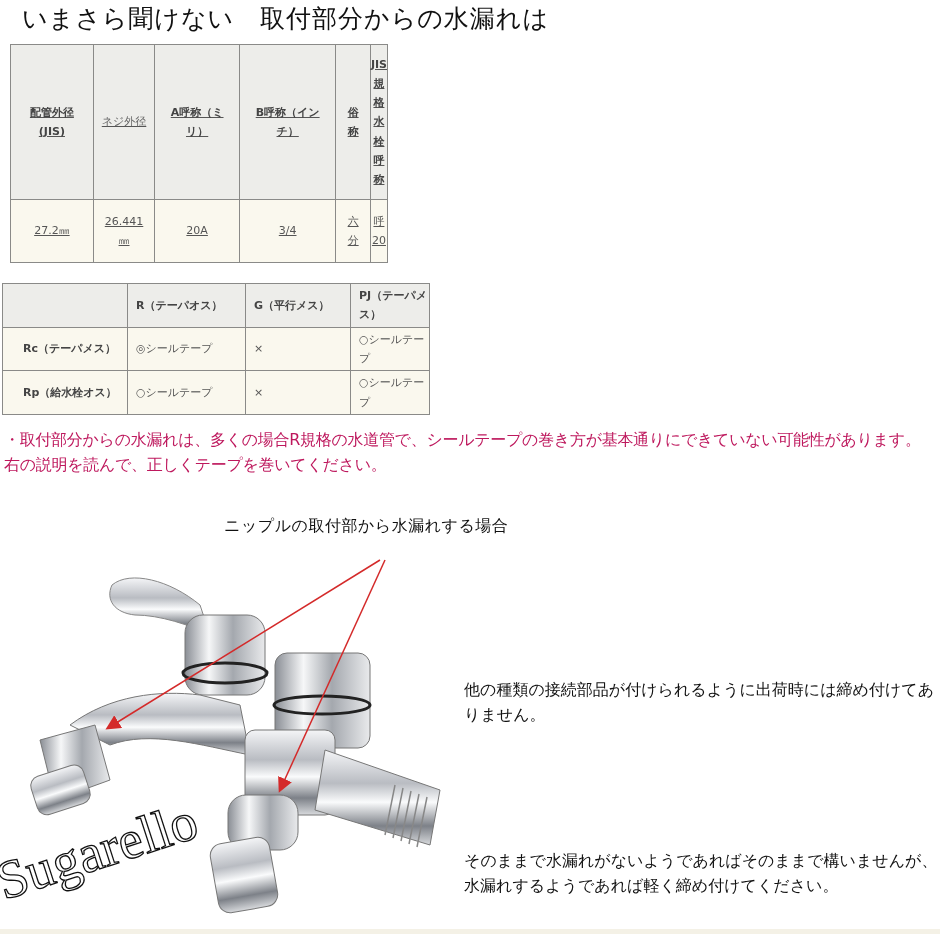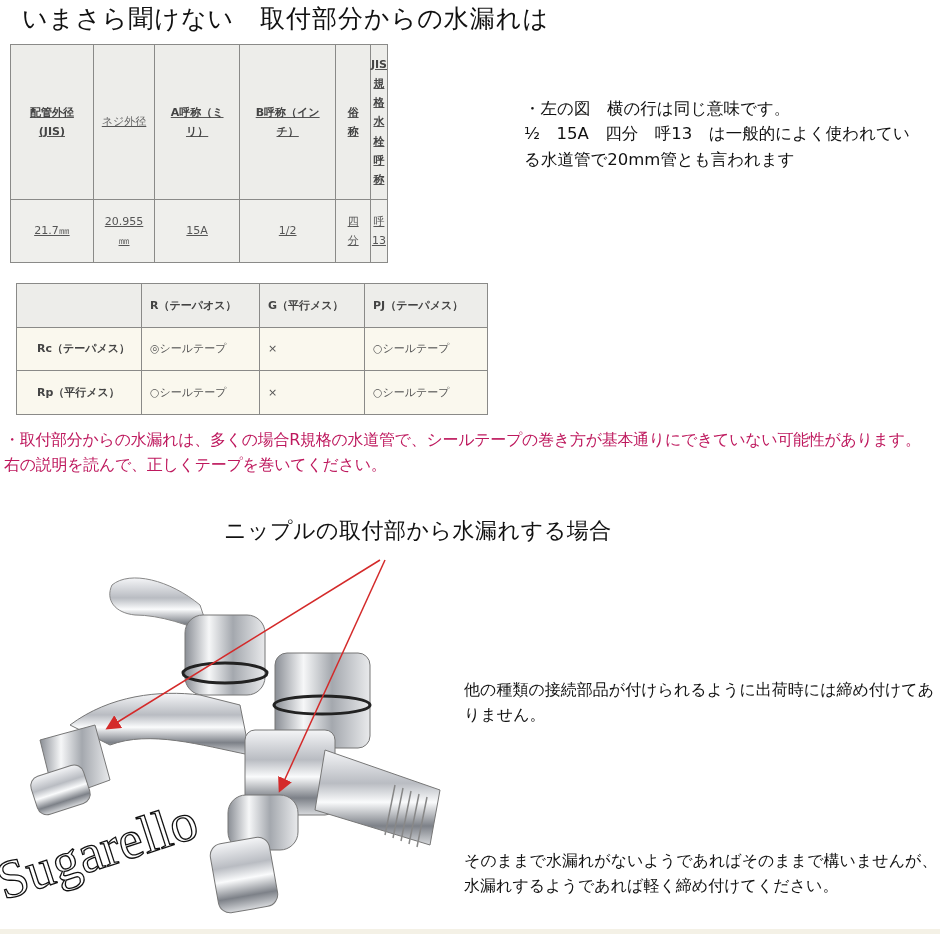--- a/index.html
+++ b/index.html
@@ -23,37 +23,37 @@
   table.spec th { background: #ededea; color: #444; font-weight: bold; }
   table.spec tr.odd td { background: #faf8ee; }
   table.spec tr.even td { background: #efefec; }
 
   #table1 { left: 10px; top: 44px; width: 378px; height: 219px; font-size: 11px; text-decoration: underline; }
   #table1 th { height: 52px; }
   #table1 td { height: 55px; }
   #table1 th.light { font-weight: normal; color: #666; }
   #table1 .narrow { width: 35px; }
 
-  #table2 { left: 16px; top: 283px; width: 472px; height: 132px; font-size: 11px; }
+  #table2 { left: 2px; top: 283px; width: 428px; height: 132px; font-size: 11px; }
   #table2 th, #table2 td { text-align: left; padding-left: 8px; height: 33px; }
   #table2 td.rowhead { font-weight: bold; color: #444; padding-left: 20px; }
 
   .side-text {
     position: absolute; left: 524px; top: 44px; width: 400px;
     font-size: 16.5px; line-height: 25.8px; color: #111; white-space: pre-wrap;
   }
 
   .notice {
     position: absolute; left: 4px; top: 427px; width: 930px;
     font-size: 16px; line-height: 25px; color: #be185d; white-space: pre-wrap; letter-spacing: -0.3px;
   }
 
   .section-title {
     position: absolute; left: 224px; top: 516px;
-    font-size: 22px; color: #111; white-space: nowrap; letter-spacing: 0.5px;
+    font-size: 16px; color: #111; white-space: nowrap; letter-spacing: 0.5px;
   }
 
   .photo {
     position: absolute; left: 0; top: 545px; width: 460px; height: 380px;
   }
 
   .instructions {
     position: absolute; left: 464px; top: 556px; width: 476px;
     font-size: 16px; line-height: 24.5px; color: #111; white-space: pre-wrap;
   }
@@ -70,53 +70,51 @@
 <table id="table1" class="spec">
   <tbody>
       <tr>
     <th style="width:84px">配管外径<br>(JIS)</th>
     <th class="light" style="width:62px">ネジ外径</th>
     <th style="width:86px">A呼称（ミ<br>リ）</th>
     <th style="width:98px">B呼称（イン<br>チ）</th>
     <th class="narrow">俗<br>称</th>
     <th>JIS規格水栓呼<br>称</th>
   </tr>
-  <tr class="even">
-    <td>21.7㎜</td>
-    <td>20.955<br>㎜</td>
-    <td>15A</td>
-    <td>1/2</td>
-    <td class="narrow">四<br>分</td>
-    <td>呼13</td>
+  <tr class="odd">
+    <td>27.2㎜</td>
+    <td>26.441<br>㎜</td>
+    <td>20A</td>
+    <td>3/4</td>
+    <td class="narrow">六<br>分</td>
+    <td>呼20</td>
   </tr>
 </tbody>
   </table>
 
 <div class="side-text">
-  <div>・左の図　横の行は同じ意味です。
-½　15A　四分　呼13　は一般的によく使われている水道管で20mm管とも言われます</div>
   <div style="height:25.8px"></div>
 </div>
 
 <table id="table2" class="spec">
   <tbody>
       <tr>
     <th style="width:125px"></th>
     <th style="width:118px">R（テーパオス）</th>
     <th style="width:105px">G（平行メス）</th>
     <th>PJ（テーパメス）</th>
   </tr>
   <tr class="odd">
     <td class="rowhead">Rc（テーパメス）</td>
     <td>◎シールテープ</td>
     <td>×</td>
     <td>○シールテープ</td>
   </tr>
   <tr class="odd">
-    <td class="rowhead">Rp（平行メス）</td>
+    <td class="rowhead">Rp（給水栓オス）</td>
     <td>○シールテープ</td>
     <td>×</td>
     <td>○シールテープ</td>
   </tr>
 </tbody>
   </table>
 
 <div class="notice">・取付部分からの水漏れは、多くの場合R規格の水道管で、シールテープの巻き方が基本通りにできていない可能性があります。右の説明を読んで、正しくテープを巻いてください。</div>
 
 <div class="section-title">ニップルの取付部から水漏れする場合</div>

